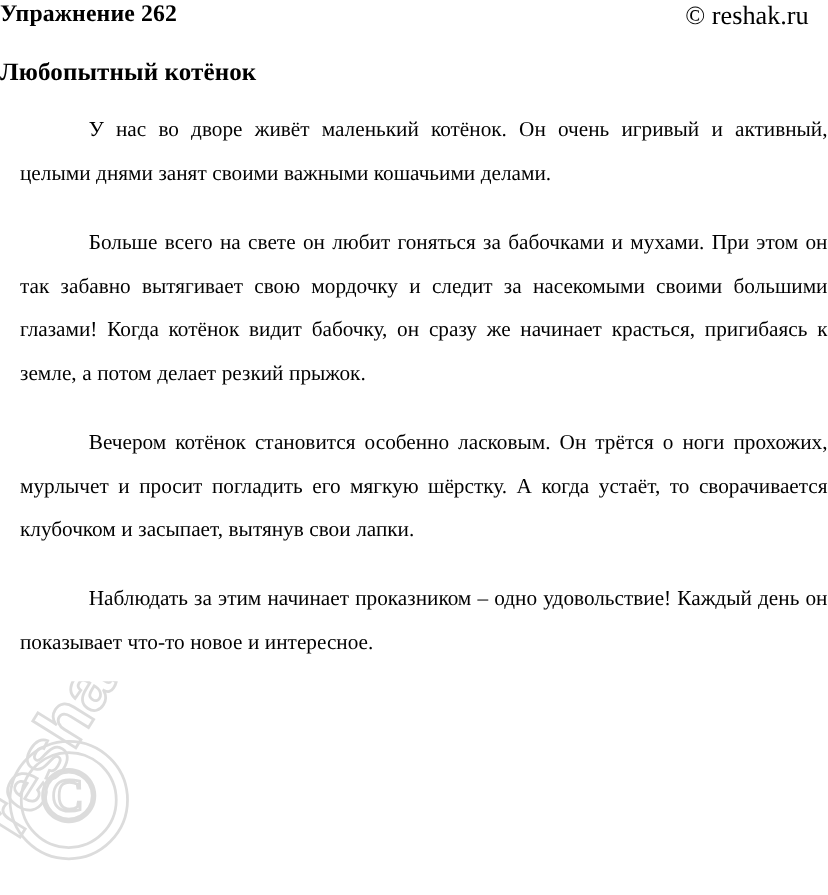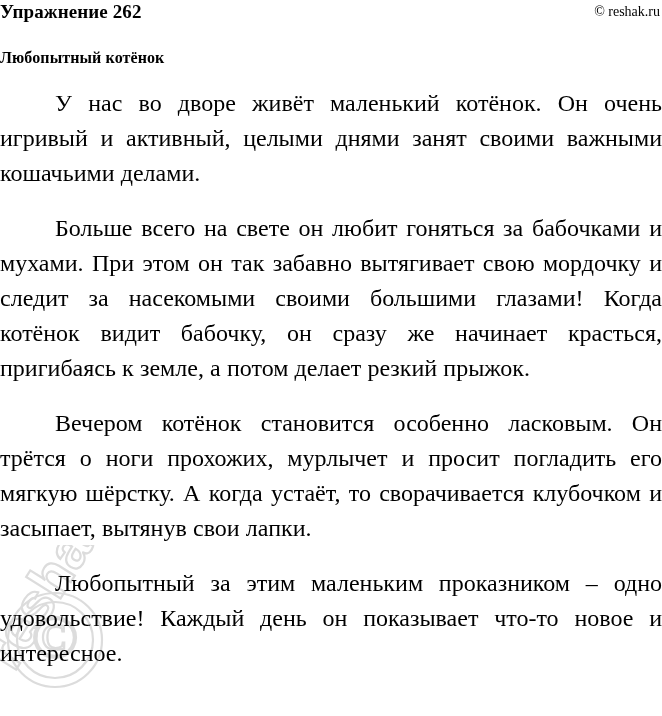--- a/index.html
+++ b/index.html
@@ -48,51 +48,51 @@
     height: 24px;
   }
   .exercise-title {
     font-weight: bold;
     font-size: 19px;
     line-height: 22px;
     letter-spacing: 0.1px;
     white-space: nowrap;
   }
   .copyright {
-    font-size: 14px;
+    font-size: 21px;
     line-height: 22px;
     white-space: nowrap;
-    padding-right: 2px;
+    padding-right: 15px;
   }
 
   
   .story-heading {
     position: relative;
     z-index: 2;
     font-weight: bold;
-    font-size: 16px;
+    font-size: 20px;
     line-height: 20px;
     margin: 24px 0 0 0;
     letter-spacing: 0.1px;
     white-space: nowrap;
   }
 
   
   #body-text {
     position: relative;
     z-index: 2;
     margin-top: 18px;
   }
   .para {
-    font-size: 24px;
+    font-size: 17px;
     line-height: 35px;
     text-align: justify;
     text-justify: inter-word;
     text-indent: 55px;
-    margin: 0 0 20px 0;
+    margin: 0 0 20px 16px;
     hyphens: none;
     word-spacing: 0.2px;
   }
   .para:last-child { margin-bottom: 0; }
   
 </style>
 </head>
 <body>
 
 <div id="page">
@@ -112,16 +112,16 @@
     <div class="exercise-title">Упражнение 262</div>
     <div class="copyright">© reshak.ru</div>
   </div>
 
   <div class="story-heading">Любопытный котёнок</div>
 
   <div id="body-text">
       <p class="para">У нас во дворе живёт маленький котёнок. Он очень игривый и активный, целыми днями занят своими важными кошачьими делами.</p>
       <p class="para">Больше всего на свете он любит гоняться за бабочками и мухами. При этом он так забавно вытягивает свою мордочку и следит за насекомыми своими большими глазами! Когда котёнок видит бабочку, он сразу же начинает красться, пригибаясь к земле, а потом делает резкий прыжок.</p>
       <p class="para">Вечером котёнок становится особенно ласковым. Он трётся о ноги прохожих, мурлычет и просит погладить его мягкую шёрстку. А когда устаёт, то сворачивается клубочком и засыпает, вытянув свои лапки.</p>
-      <p class="para">Любопытный за этим маленьким проказником – одно удовольствие! Каждый день он показывает что-то новое и интересное.</p>
+      <p class="para">Наблюдать за этим начинает проказником – одно удовольствие! Каждый день он показывает что-то новое и интересное.</p>
     </div>
 
 </div>
 
 </body></html>

